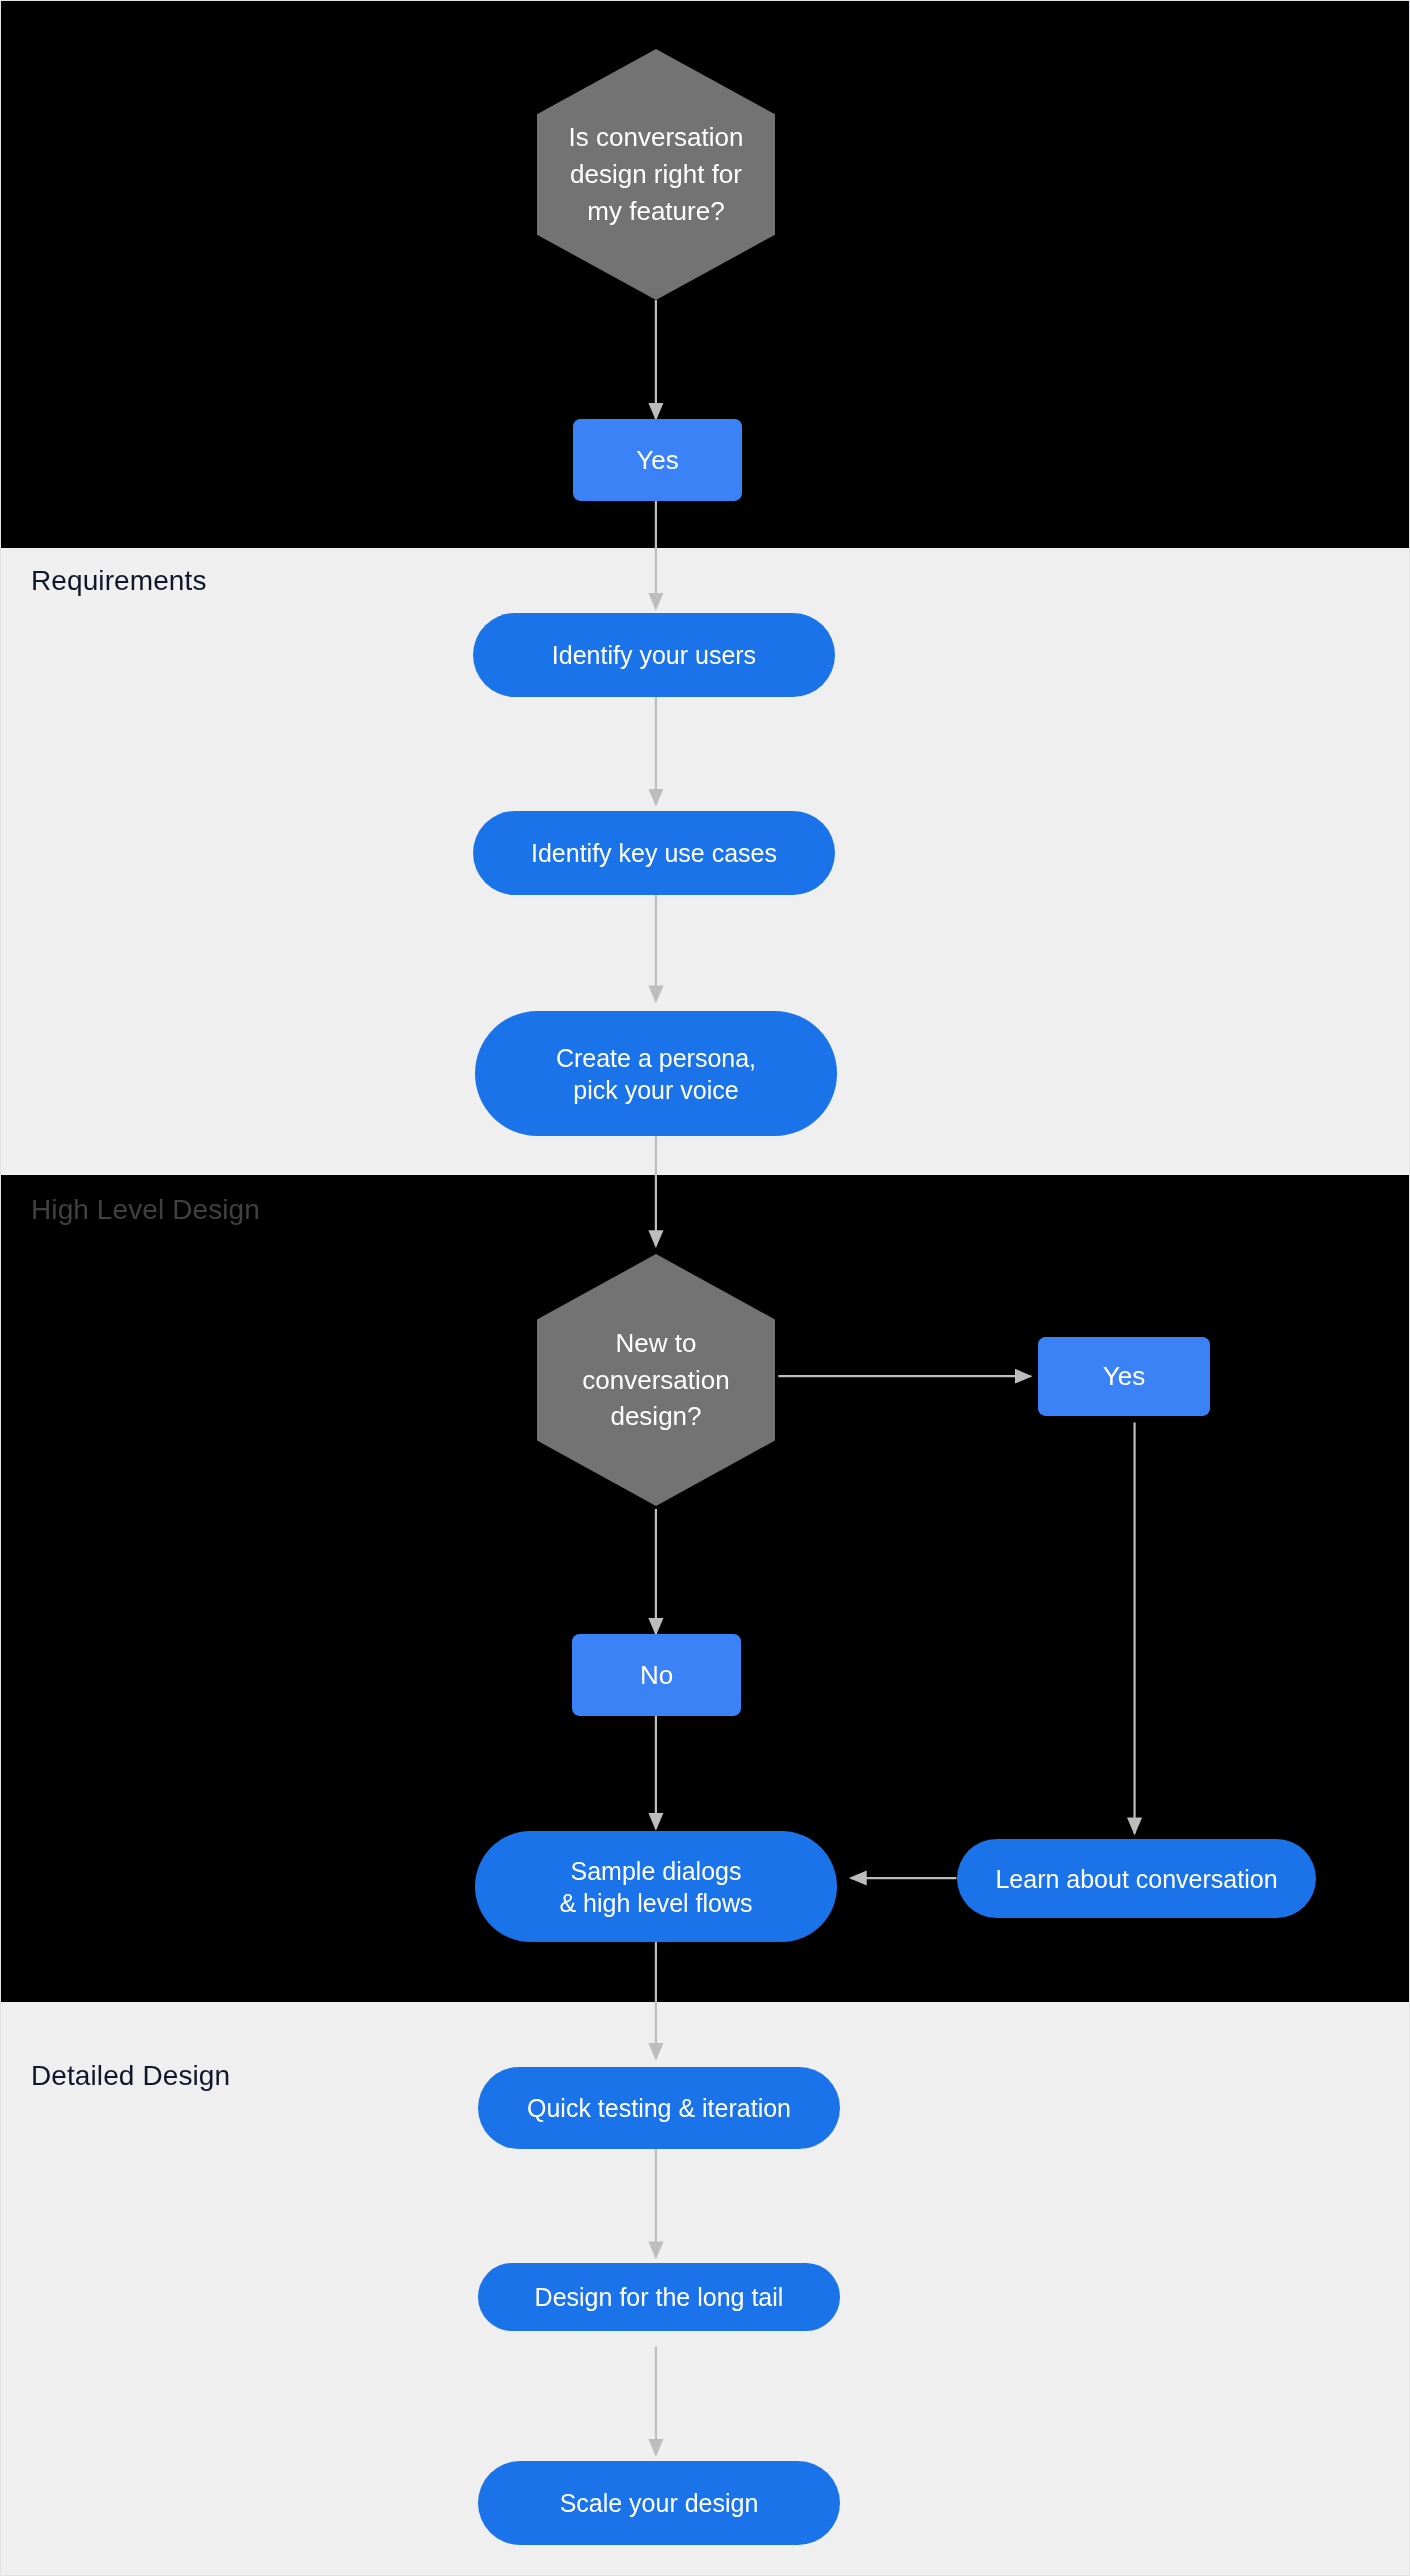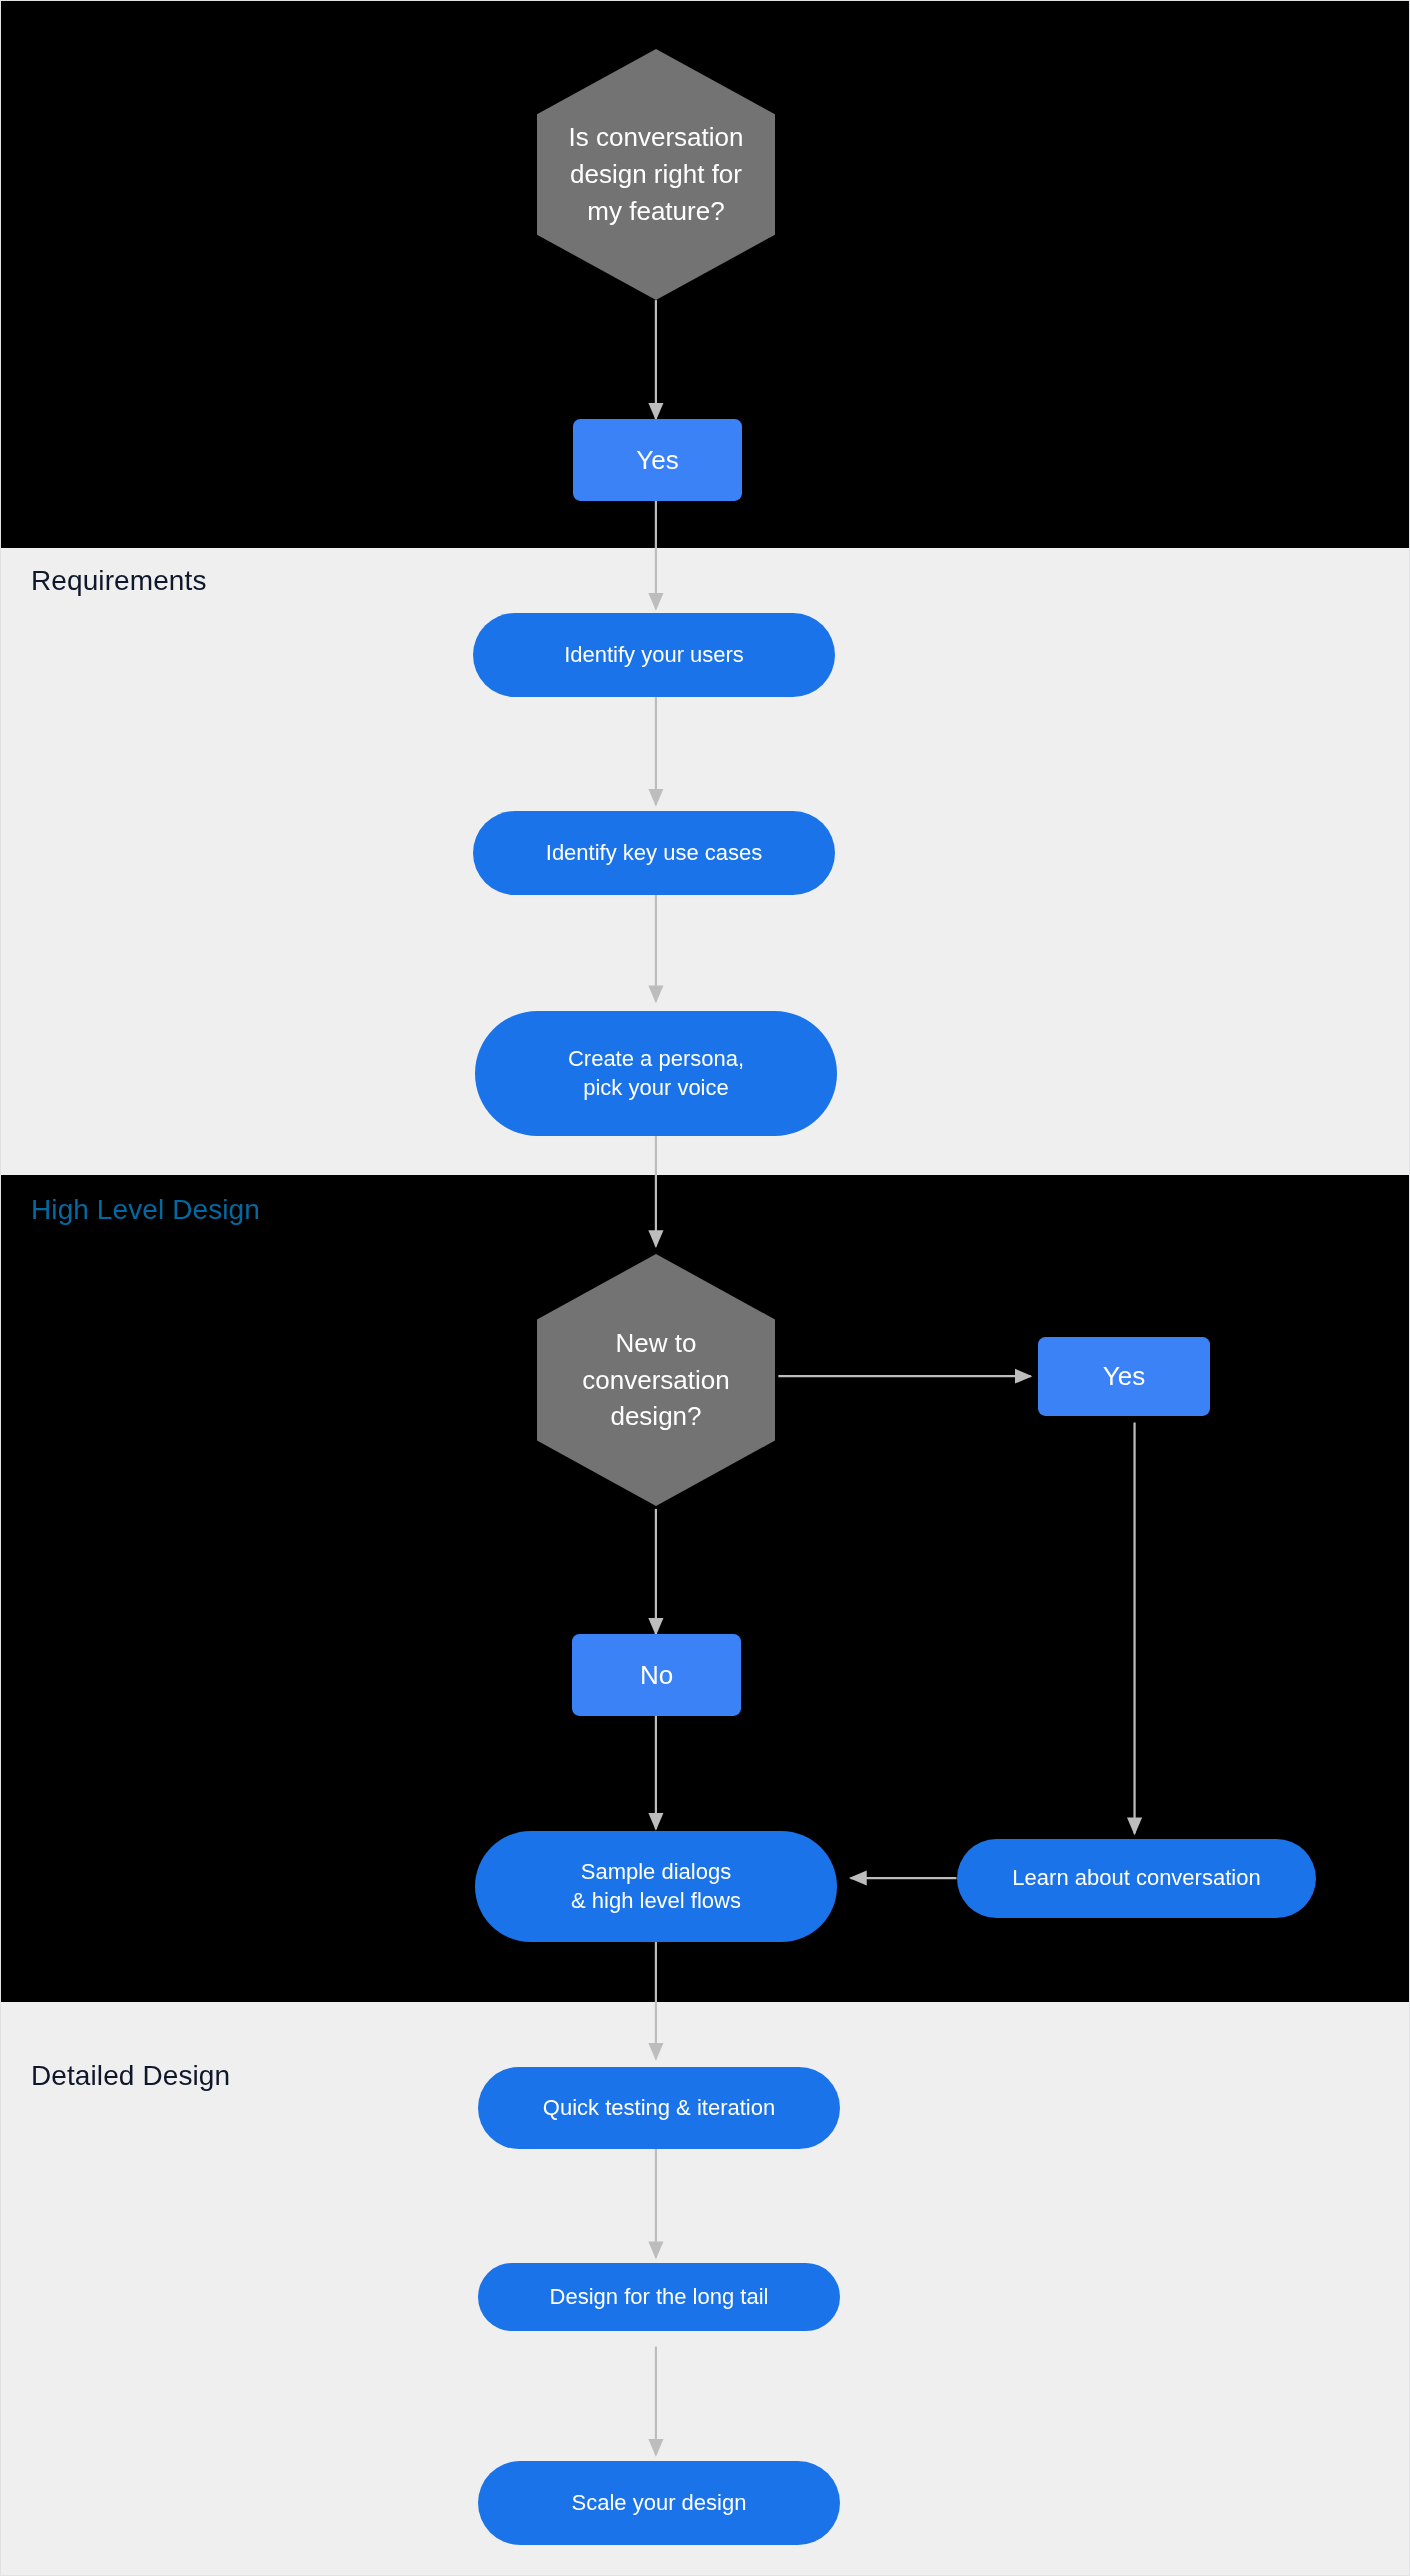--- a/index.html
+++ b/index.html
@@ -31,21 +31,21 @@
   .band.light { background: #efefef; }
 
   .band-label {
     position: absolute;
     font-size: 28px;
     line-height: 1;
     letter-spacing: 0.1px;
     white-space: nowrap;
   }
   .band-label.on-light { color: #0f172a; }
-  .band-label.on-dark  { color: #0369a1; }
+  .band-label.on-dark  { color: #404040; }
 
   
   #wires {
     position: absolute;
     left: 0; top: 0;
     width: 1410px;
     height: 2576px;
     pointer-events: none;
   }
 
@@ -57,21 +57,21 @@
     justify-content: center;
     text-align: center;
     color: #ffffff;
     box-sizing: border-box;
     white-space: pre-line;
   }
 
   .node.pill {
     background: #1a73e8;
     border-radius: 927px;
-    font-size: 22px;
+    font-size: 25px;
     line-height: 1.28;
     font-weight: 500;
     padding: 8px 24px;
     text-align: center;
   }
 
   .node.rect {
     background: #3b82f6;
     border-radius: 7.4px;
     font-size: 26px;

